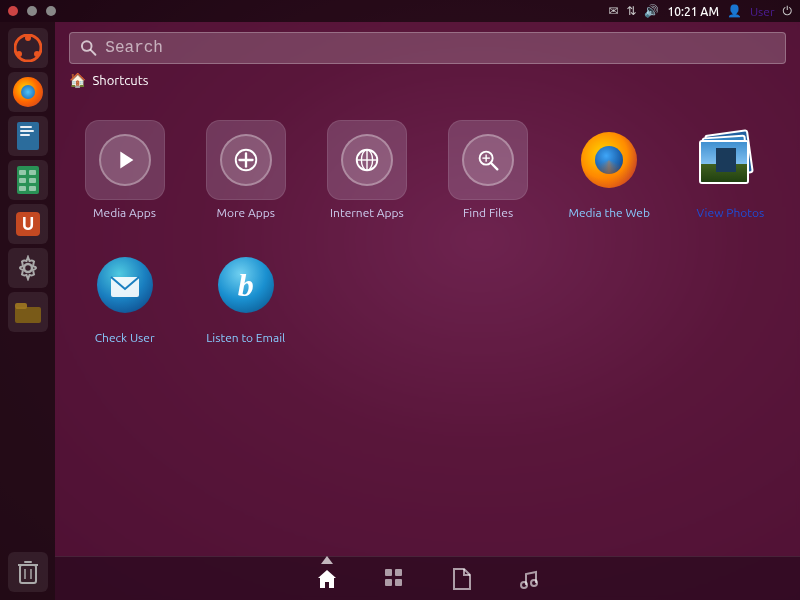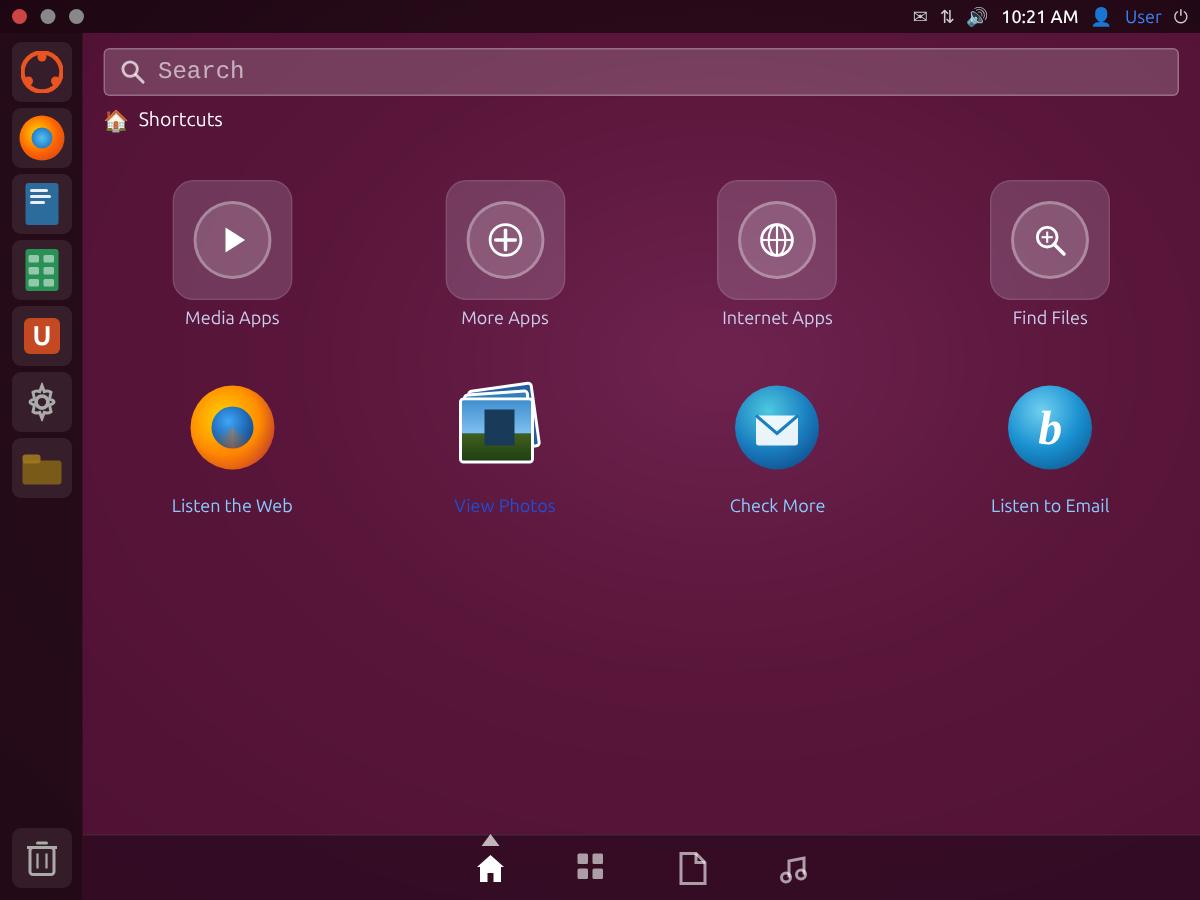--- a/index.html
+++ b/index.html
@@ -33,21 +33,21 @@
     .topbar-icon {
       color: #ccc;
       font-size: 12px;
     }
     .topbar-time {
       color: #fff;
       font-size: 12px;
       font-weight: 500;
     }
     .topbar-user {
-      color: #3b82f6;
+      color: #4c1d95;
       font-size: 12px;
     }
 
     
     .sidebar {
       position: absolute;
       top: 22px; left: 0;
       width: 55px;
       bottom: 0;
       background: rgba(30,10,20,0.85);
@@ -112,21 +112,21 @@
       gap: 6px;
       margin: 8px 14px 6px 14px;
       color: #fff;
       font-size: 13px;
     }
     .breadcrumb-home { font-size: 14px; }
 
     
     .apps-grid {
       display: grid;
-      grid-template-columns: repeat(4, 1fr);
+      grid-template-columns: repeat(6, 1fr);
       gap: 10px;
       margin: 24px 14px;
     }
     .app-item {
       display: flex;
       flex-direction: column;
       align-items: center;
       cursor: pointer;
       padding: 8px 4px;
     }
@@ -395,21 +395,21 @@
       <span class="app-label">Find Files</span>
     </div>
 
     <div class="app-item">
       <div class="app-icon-box" style="background:transparent;border:none;">
         <div class="ff-icon">
           <div class="ff-inner"></div>
           <div style="position:absolute;top:0;left:0;width:100%;height:100%;border-radius:50%;background:conic-gradient(transparent 30%, rgba(255,120,0,0.7) 50%, transparent 70%);opacity:0.6;"></div>
         </div>
       </div>
-      <span class="app-label web">Listen the Web</span>
+      <span class="app-label web">Media the Web</span>
     </div>
 
     <div class="app-item">
       <div class="app-icon-box" style="background:transparent;border:none;">
         <div style="width:62px;height:56px;position:relative;display:flex;align-items:flex-end;">
 
           <div style="position:absolute;left:8px;top:0;width:44px;height:44px;background:#2060a0;border:2px solid #fff;border-radius:3px;transform:rotate(-8deg);"></div>
           <div style="position:absolute;left:4px;top:4px;width:44px;height:44px;background:#3080c0;border:2px solid #fff;border-radius:3px;transform:rotate(-4deg);"></div>
           <div style="position:absolute;left:0;top:8px;width:50px;height:44px;background:#2a6aaa;border:2px solid #fff;border-radius:3px;overflow:hidden;">
 
@@ -427,21 +427,21 @@
     <div class="app-item">
       <div class="app-icon-box" style="background:transparent;border:none;">
         <div class="tb-icon">
           <svg width="36" height="36" viewBox="0 0 36 36">
 
             <rect x="4" y="10" width="28" height="20" rx="2" fill="white" opacity="0.9"></rect>
             <polyline points="4,10 18,22 32,10" fill="none" stroke="#1a7fc0" stroke-width="2"></polyline>
           </svg>
         </div>
       </div>
-      <span class="app-label email">Check More</span>
+      <span class="app-label email">Check User</span>
     </div>
 
     <div class="app-item">
       <div class="app-icon-box" style="background:transparent;border:none;">
         <div class="ban-icon">
           <span style="font-family:serif;color:#fff;font-size:32px;font-weight:bold;font-style:italic;line-height:1;">b</span>
         </div>
       </div>
       <span class="app-label music">Listen to Email</span>
     </div>

